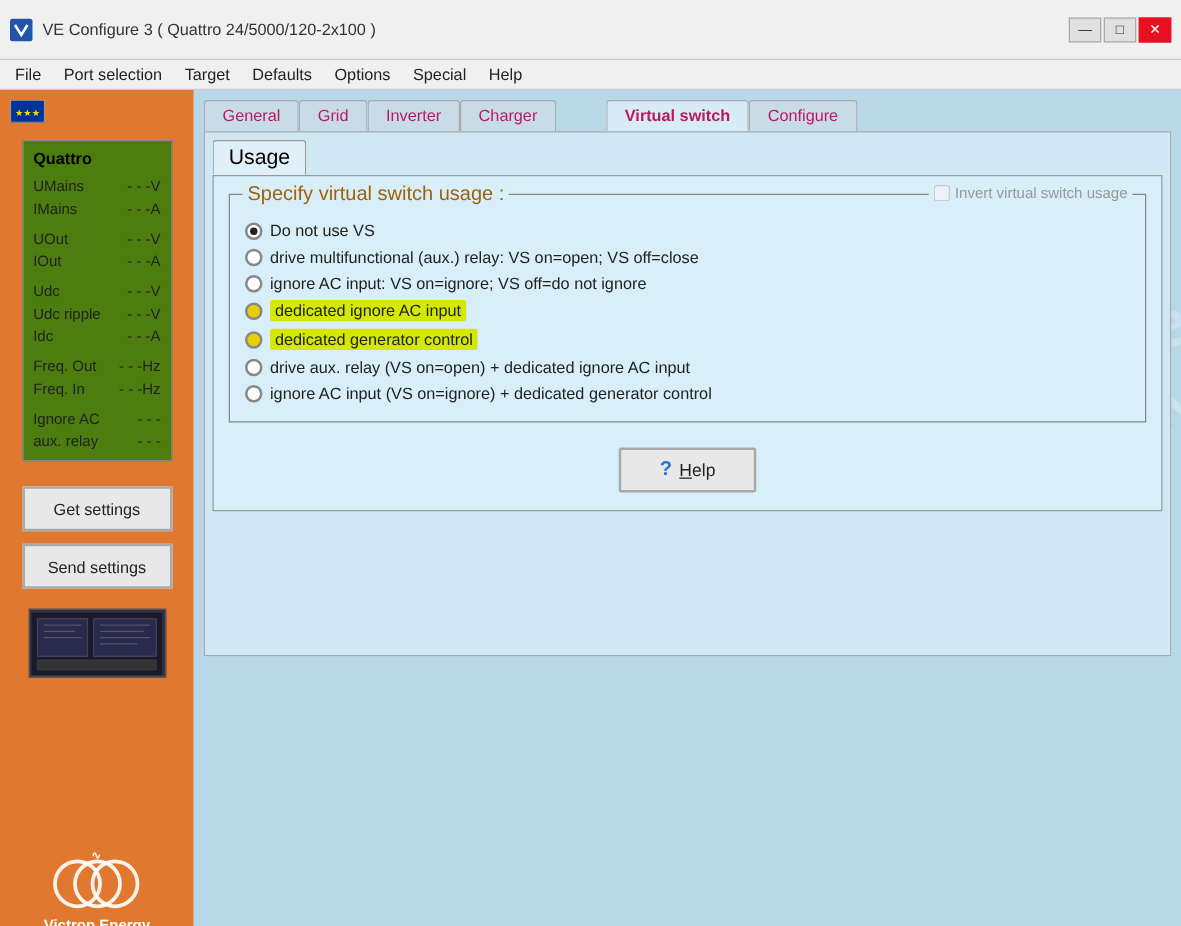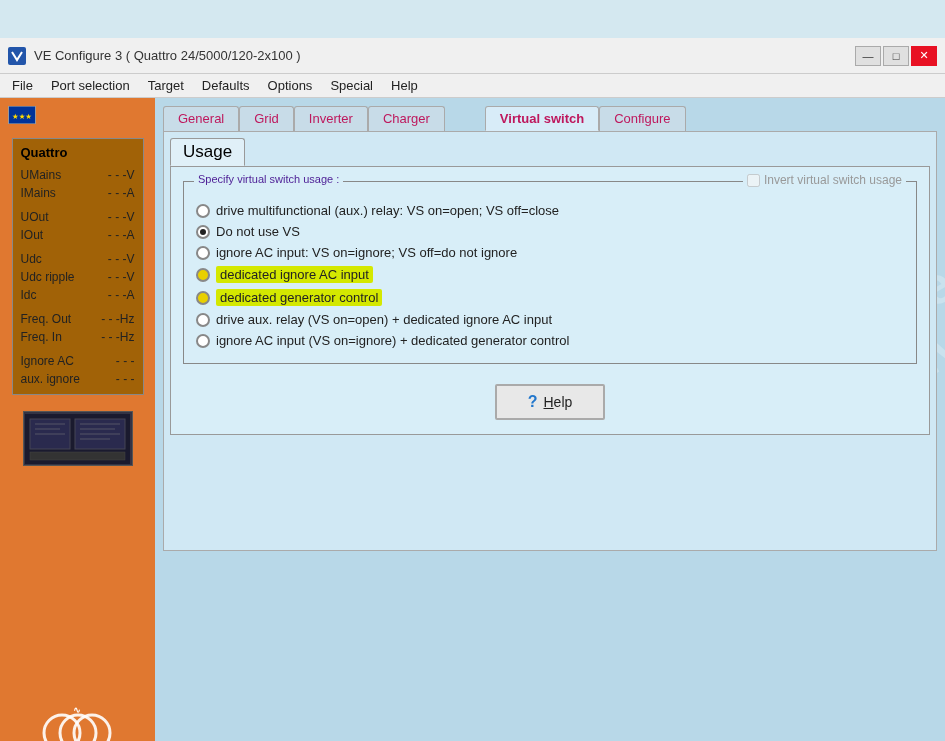--- a/index.html
+++ b/index.html
@@ -8,27 +8,26 @@
       height: 741px;
       font-family: 'Segoe UI', Tahoma, Geneva, Verdana, sans-serif;
       font-size: 13px;
       background: #d4e8f0;
       overflow: hidden;
     }
 
     
     .title-bar {
       background: #f0f0f0;
-      height: 36px;
+      height: 48px;
       display: flex;
       align-items: center;
       padding: 0 8px;
       border-bottom: 1px solid #ccc;
       gap: 8px;
-      margin-top: 38px;
     }
     .title-bar-icon {
       width: 18px;
       height: 18px;
       background: #2255aa;
       border-radius: 2px;
       display: flex; align-items: center; justify-content: center;
     }
     .title-bar-title {
       flex: 1;
@@ -80,23 +79,23 @@
       background: #e07830;
       display: flex;
       flex-direction: column;
       align-items: center;
       padding-top: 10px;
       position: relative;
     }
 
     
     .device-panel {
-      background: #a16207;
+      background: #4d7c0f;
       border: 1px solid #888;
-      width: 132px;
+      width: 120px;
       margin-top: 30px;
       padding: 6px 8px;
     }
     .device-title {
       font-weight: bold;
       font-size: 13px;
       margin-bottom: 6px;
     }
     .device-row {
       display: flex;
@@ -246,22 +245,22 @@
       padding: 8px 12px 12px 12px;
       margin-bottom: 10px;
       position: relative;
     }
     .group-box-title {
       position: absolute;
       top: -9px;
       left: 10px;
       background: #d8eef8;
       padding: 0 4px;
-      font-size: 11px;
-      color: #4c1d95;
+      font-size: 16px;
+      color: #a16207;
     }
 
     
     .radio-row {
       display: flex;
       align-items: center;
       gap: 6px;
       padding: 3px 0;
       font-size: 13px;
       color: #222;
@@ -448,25 +447,29 @@
       <div class="device-row">
         <span>Freq. In</span>
         <span>- - -Hz</span>
       </div>
       <div class="device-spacer"></div>
       <div class="device-row">
         <span>Ignore AC</span>
         <span>- - -</span>
       </div>
       <div class="device-row">
-        <span>aux. ignore</span>
+        <span>aux. relay</span>
         <span>- - -</span>
       </div>
     </div>
 
+    <div class="sidebar-buttons">
+      <button class="sidebar-btn">Get settings</button>
+      <button class="sidebar-btn">Send settings</button>
+    </div>
 
     <div style="margin-top: 10px; display:flex; justify-content:center;">
       <div class="thumbnail">
         <svg width="105" height="50" viewBox="0 0 105 50">
           <rect width="105" height="50" fill="#1a1a2e"></rect>
           <rect x="5" y="5" width="40" height="30" fill="#2a2a4e" stroke="#445" stroke-width="1"></rect>
           <rect x="50" y="5" width="50" height="30" fill="#2a2a4e" stroke="#445" stroke-width="1"></rect>
           <rect x="5" y="38" width="95" height="8" fill="#333" stroke="#444" stroke-width="0.5"></rect>
           <line x1="10" y1="10" x2="40" y2="10" stroke="#556" stroke-width="1"></line>
           <line x1="10" y1="15" x2="35" y2="15" stroke="#556" stroke-width="1"></line>
@@ -520,27 +523,27 @@
 
         <div class="group-box" style="padding-top:18px;">
           <span class="group-box-title">Specify virtual switch usage :</span>
 
           <div class="invert-area">
             <input type="checkbox" disabled="" style="">
             <span style="color:#999;">Invert virtual switch usage</span>
           </div>
 
           <div class="radio-row">
+            <span class="radio-dot selected"></span>
+            <span class="radio-label">Do not use VS</span>
+          </div>
+
+          <div class="radio-row">
             <span class="radio-dot"></span>
             <span class="radio-label">drive multifunctional (aux.) relay: VS on=open; VS off=close</span>
-          </div>
-
-          <div class="radio-row">
-            <span class="radio-dot selected"></span>
-            <span class="radio-label">Do not use VS</span>
           </div>
 
           <div class="radio-row">
             <span class="radio-dot"></span>
             <span class="radio-label">ignore AC input: VS on=ignore;  VS off=do not ignore</span>
           </div>
 
           <div class="radio-row">
             <span class="radio-yellow"></span>
             <span class="radio-label highlight-yellow">dedicated ignore AC input</span>

